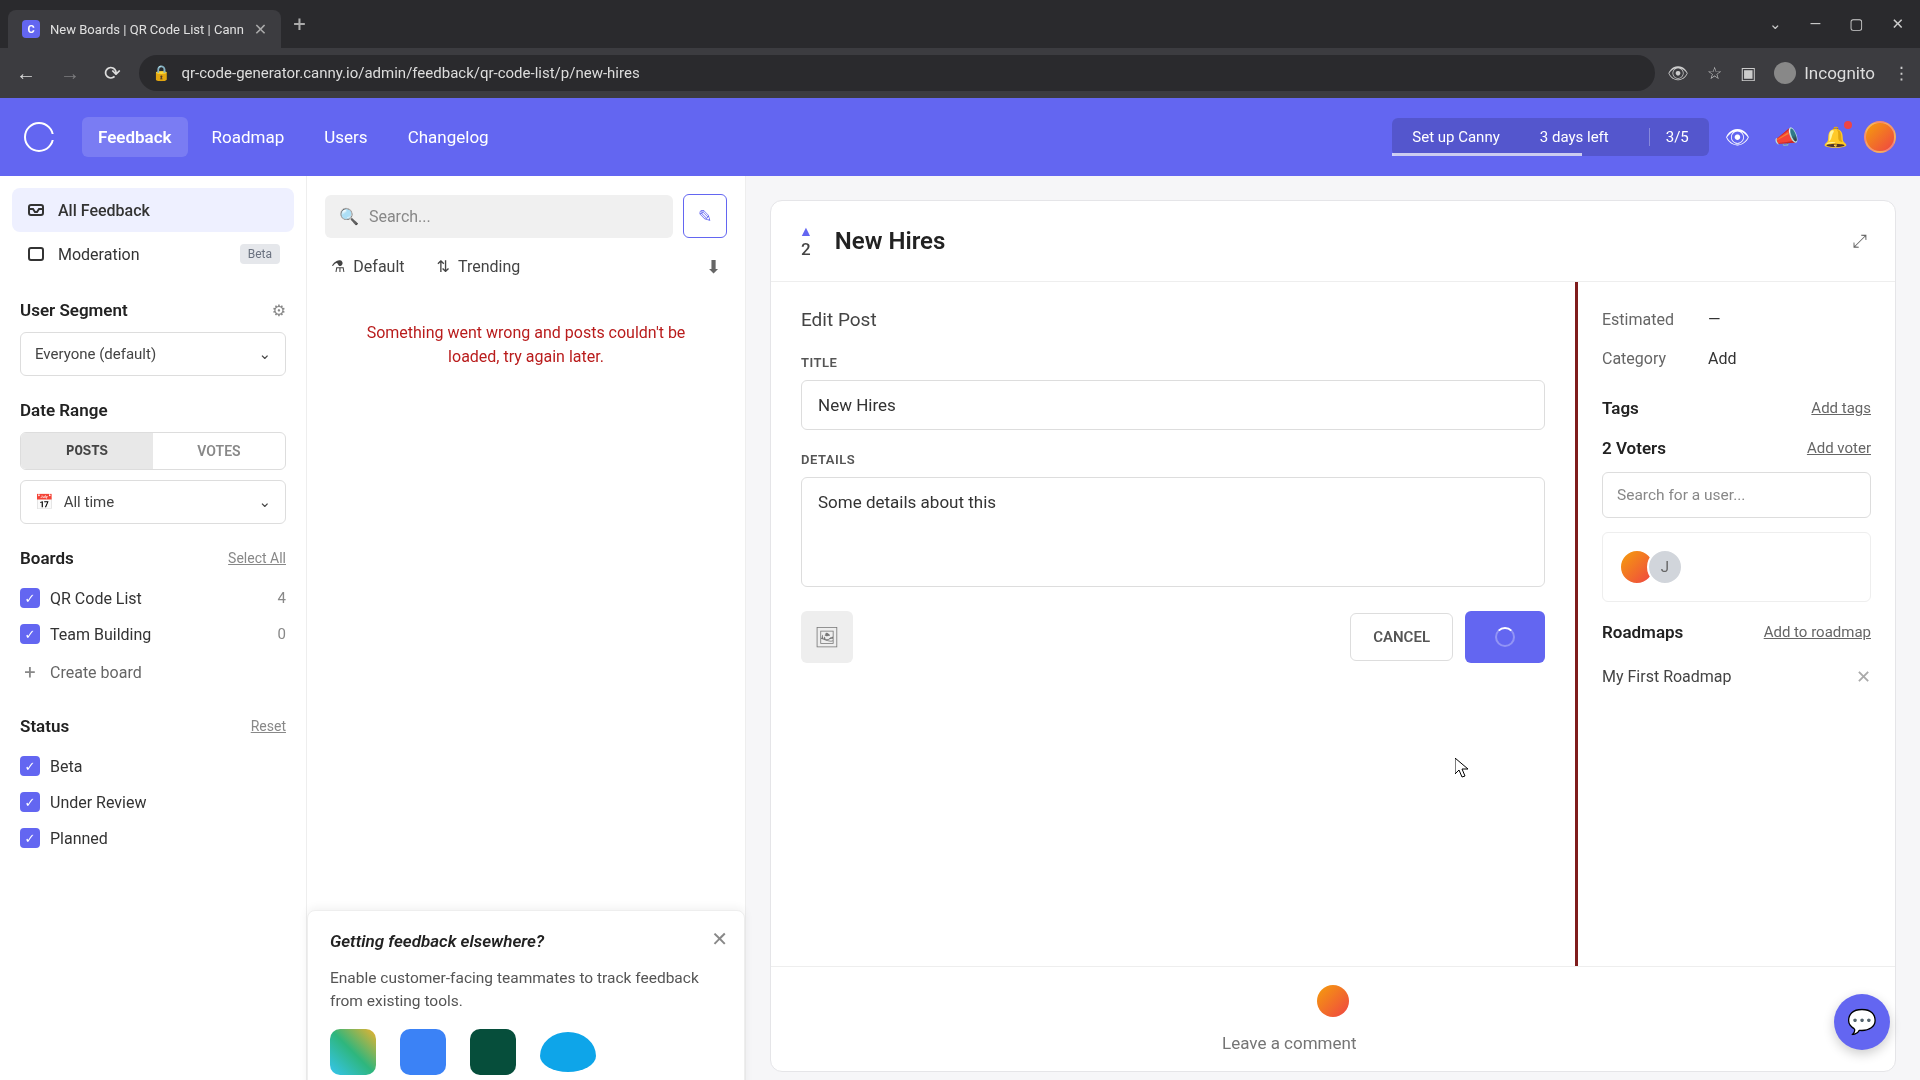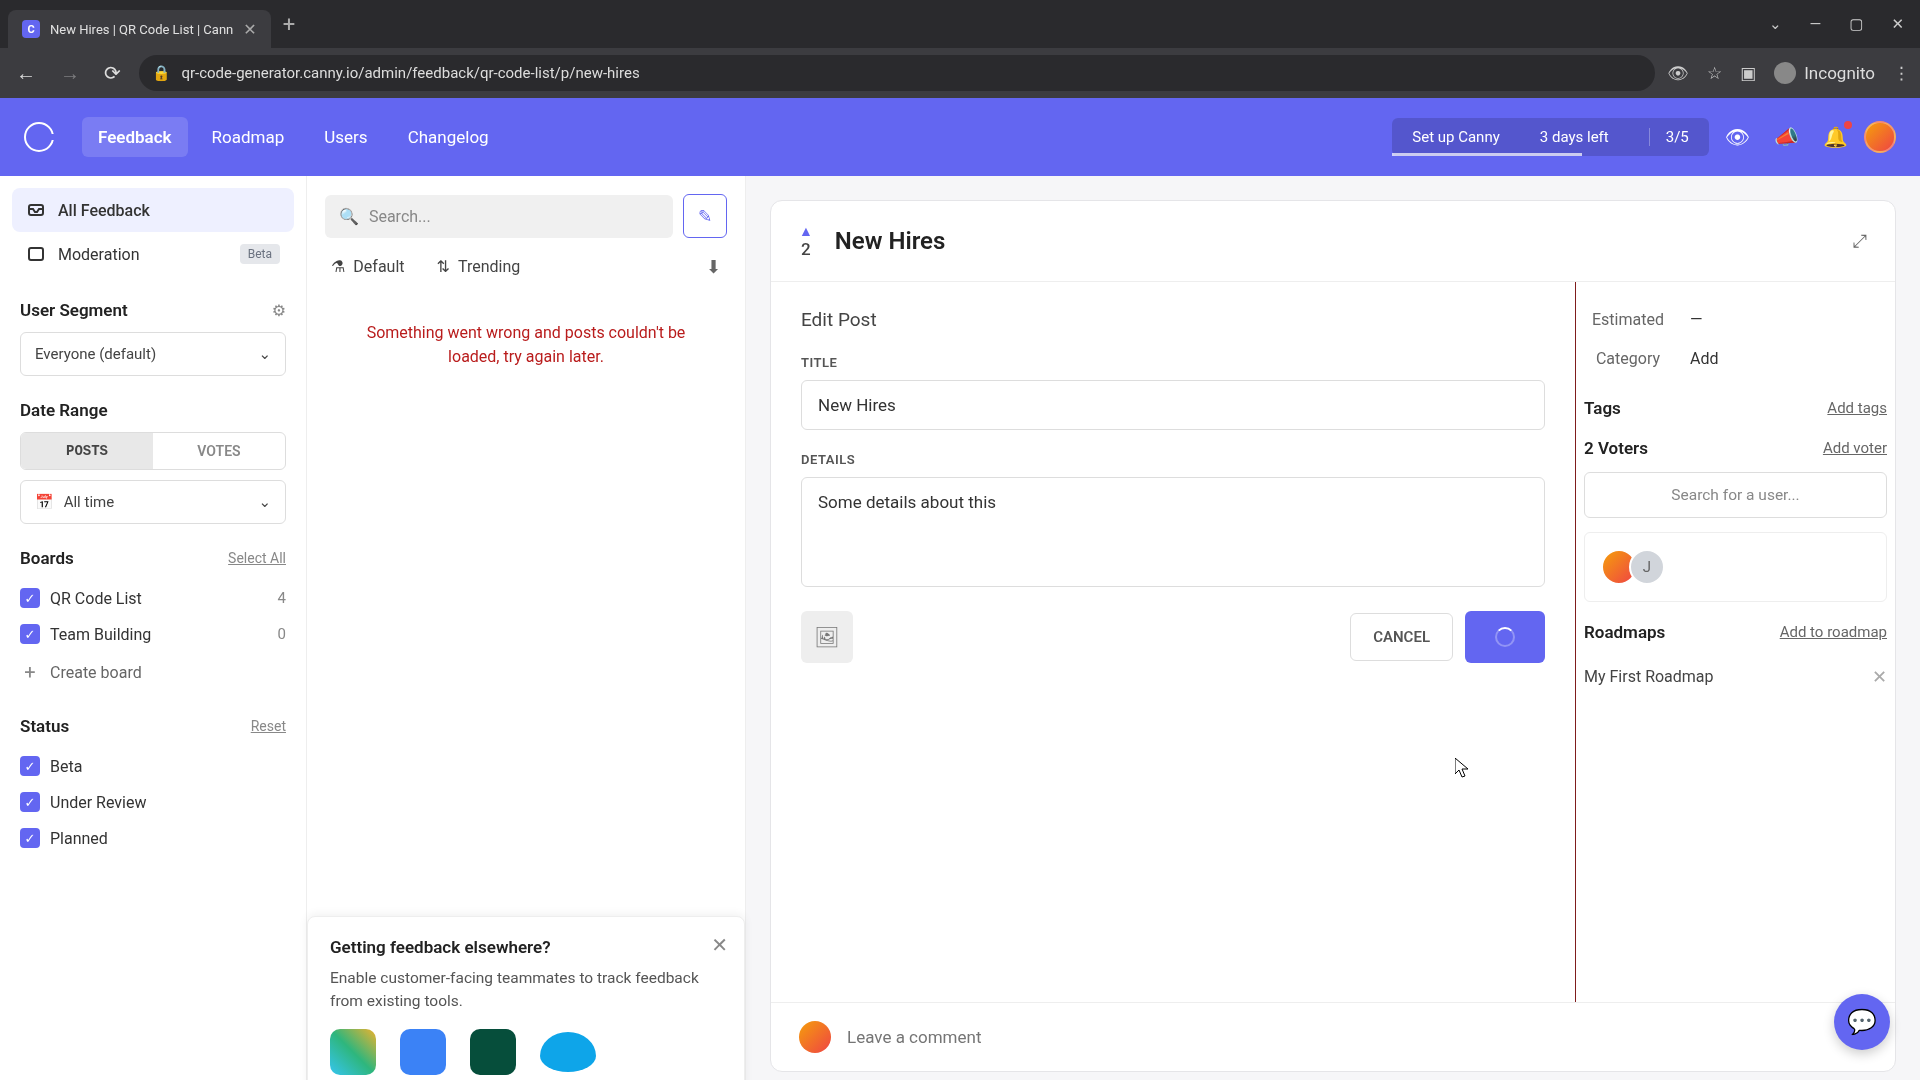--- a/index.html
+++ b/index.html
@@ -66,21 +66,21 @@
 .posts-header { padding: 18px; display: flex; gap: 10px; align-items: center; }
 .search-box { flex: 1; background: #f0f0f0; border-radius: 6px; padding: 12px 14px; display: flex; align-items: center; gap: 10px; font-size: 16px; color: #888; }
 .edit-btn { width: 44px; height: 44px; border: 1.5px solid #6366f1; border-radius: 6px; display: flex; align-items: center; justify-content: center; color: #6366f1; font-size: 17px; cursor: pointer; }
 .filter-row { display: flex; align-items: center; gap: 32px; padding: 0 24px 14px; font-size: 16px; color: #444; }
 .filter-item { display: flex; align-items: center; gap: 8px; cursor: pointer; }
 .download-icon { margin-left: auto; color: #666; font-size: 18px; cursor: pointer; }
 .error-msg { color: #b91c1c; text-align: center; padding: 30px 40px; font-size: 16px; line-height: 1.5; }
 
 .feedback-card { position: absolute; bottom: 0; left: 0; right: 0; background: white; border: 1px solid #eee; border-radius: 8px 8px 0 0; padding: 20px 22px; box-shadow: 0 -2px 10px rgba(0,0,0,0.06); }
 .feedback-close { position: absolute; top: 16px; right: 16px; font-size: 20px; color: #888; cursor: pointer; }
-.feedback-title { font-weight: 600; font-size: 17px; color: #222; margin-bottom: 10px; }
+.feedback-title { font-weight: 600; font-size: 17px; color: #222; margin-bottom: 16px; font-style: italic; }
 .feedback-text { font-size: 15.5px; color: #555; line-height: 1.5; margin-bottom: 16px; }
 .integration-logos { display: flex; gap: 24px; align-items: center; }
 .int-logo { width: 46px; height: 46px; border-radius: 10px; }
 .slack { background: linear-gradient(45deg, #36c5f0, #2eb67d, #ecb22e, #e01e5a); background-size: 200%; }
 .intercom { background: #3b82f6; }
 .zendesk { background: #064e3b; }
 .salesforce { background: #0ea5e9; border-radius: 50% 50% 50% 50% / 60% 60% 40% 40%; width: 56px; height: 40px; }
 
 
 .detail-col { flex: 1; background: #f6f6f8; padding: 24px; overflow-y: auto; }
@@ -98,56 +98,56 @@
 .field-label { font-size: 13px; font-weight: 600; color: #555; letter-spacing: 0.5px; margin-bottom: 10px; }
 .text-input { width: 100%; border: 1px solid #ddd; border-radius: 6px; padding: 14px 16px; font-size: 17px; color: #333; margin-bottom: 22px; }
 .textarea { width: 100%; border: 1px solid #ddd; border-radius: 6px; padding: 14px 16px; font-size: 17px; color: #333; height: 110px; resize: none; margin-bottom: 20px; font-family: inherit; }
 .action-row { display: flex; align-items: center; gap: 12px; }
 .image-btn { width: 52px; height: 52px; background: #eee; border-radius: 6px; display: flex; align-items: center; justify-content: center; color: #777; font-size: 20px; cursor: pointer; }
 .action-spacer { flex: 1; }
 .cancel-btn { padding: 14px 22px; border: 1px solid #ddd; border-radius: 6px; font-size: 15px; font-weight: 600; color: #555; background: white; cursor: pointer; }
 .save-btn { padding: 14px 30px; border-radius: 6px; background: #6366f1; color: white; display: flex; align-items: center; justify-content: center; cursor: pointer; width: 80px; height: 52px; }
 .spinner { width: 20px; height: 20px; border: 2.5px solid rgba(255,255,255,0.3); border-top-color: white; border-radius: 50%; }
 
-.meta-col { width: 320px; border-left: 1px solid #7f1d1d; padding: 18px 8px; overflow-y: auto; position: relative; text-align: center; }
+.meta-col { width: 320px; border-left: 3px solid #7f1d1d; padding: 18px 24px; overflow-y: auto; position: relative; }
 .meta-col::-webkit-scrollbar { width: 12px; }
 .meta-col::-webkit-scrollbar-track { background: #f5f5f5; }
 .meta-col::-webkit-scrollbar-thumb { background: #d0d0d0; border-radius: 6px; }
 .meta-row { display: flex; gap: 18px; padding: 10px 0; font-size: 16px; color: #444; }
 .meta-label { min-width: 88px; color: #666; }
 .meta-val { color: #333; }
 .meta-link { color: #666; text-decoration: underline; cursor: pointer; font-size: 15px; }
 .meta-section-head { display: flex; justify-content: space-between; align-items: center; margin: 20px 0 14px; }
 .meta-section-title { font-weight: 600; font-size: 17px; color: #222; }
 .user-search { border: 1px solid #ddd; border-radius: 6px; padding: 13px 14px; font-size: 15.5px; color: #888; margin-bottom: 14px; }
 .voter-box { border: 1px solid #eee; border-radius: 6px; padding: 16px; display: flex; }
 .voter-avatars { display: flex; }
 .voter-avatar { width: 36px; height: 36px; border-radius: 50%; border: 2px solid white; margin-left: -8px; }
 .voter-avatar:first-child { margin-left: 0; background: linear-gradient(135deg, #f59e0b, #ef4444); }
 .voter-avatar:nth-child(2) { background: #d1d5db; display:flex; align-items:center; justify-content:center; font-size:15px; color:#666; }
 .roadmap-item { display: flex; justify-content: space-between; align-items: center; padding: 10px 0; font-size: 16px; color: #444; }
 .rm-close { color: #aaa; font-size: 18px; cursor: pointer; }
 
-.comment-bar { border-top: 1px solid #eee; padding: 18px 28px; display: flex; align-items: center; gap: 16px; }
+.comment-bar { border-top: 1px solid #eee; padding: 18px 28px; display: flex; align-items: center; gap: 16px; flex-direction: column; }
 .comment-avatar { width: 32px; height: 32px; border-radius: 50%; background: linear-gradient(135deg, #f59e0b, #ef4444); }
 .comment-input { flex: 1; font-size: 17px; color: #888; border: none; outline: none; }
 
 .chat-bubble { position: fixed; bottom: 30px; right: 30px; width: 56px; height: 56px; background: #6366f1; border-radius: 50%; display: flex; align-items: center; justify-content: center; color: white; font-size: 24px; cursor: pointer; box-shadow: 0 4px 12px rgba(0,0,0,0.2); }
 
 .cursor { position: fixed; width: 16px; height: 22px; pointer-events: none; z-index: 9999; }
 
 svg.ico { width: 20px; height: 20px; stroke: currentColor; fill: none; stroke-width: 2; }
 </style>
 </head>
 <body>
 
 <div class="browser-chrome">
   <div class="tab">
     <div class="tab-favicon">C</div>
-    <span class="tab-title">New Hires | QR Code List | Cann</span>
+    <span class="tab-title">New Boards | QR Code List | Cann</span>
     <span class="tab-close">✕</span>
   </div>
   <span class="new-tab">+</span>
   <div class="chrome-spacer"></div>
   <div class="chrome-controls">
     <span>⌄</span>
     <span>—</span>
     <span>▢</span>
     <span>✕</span>
   </div>

